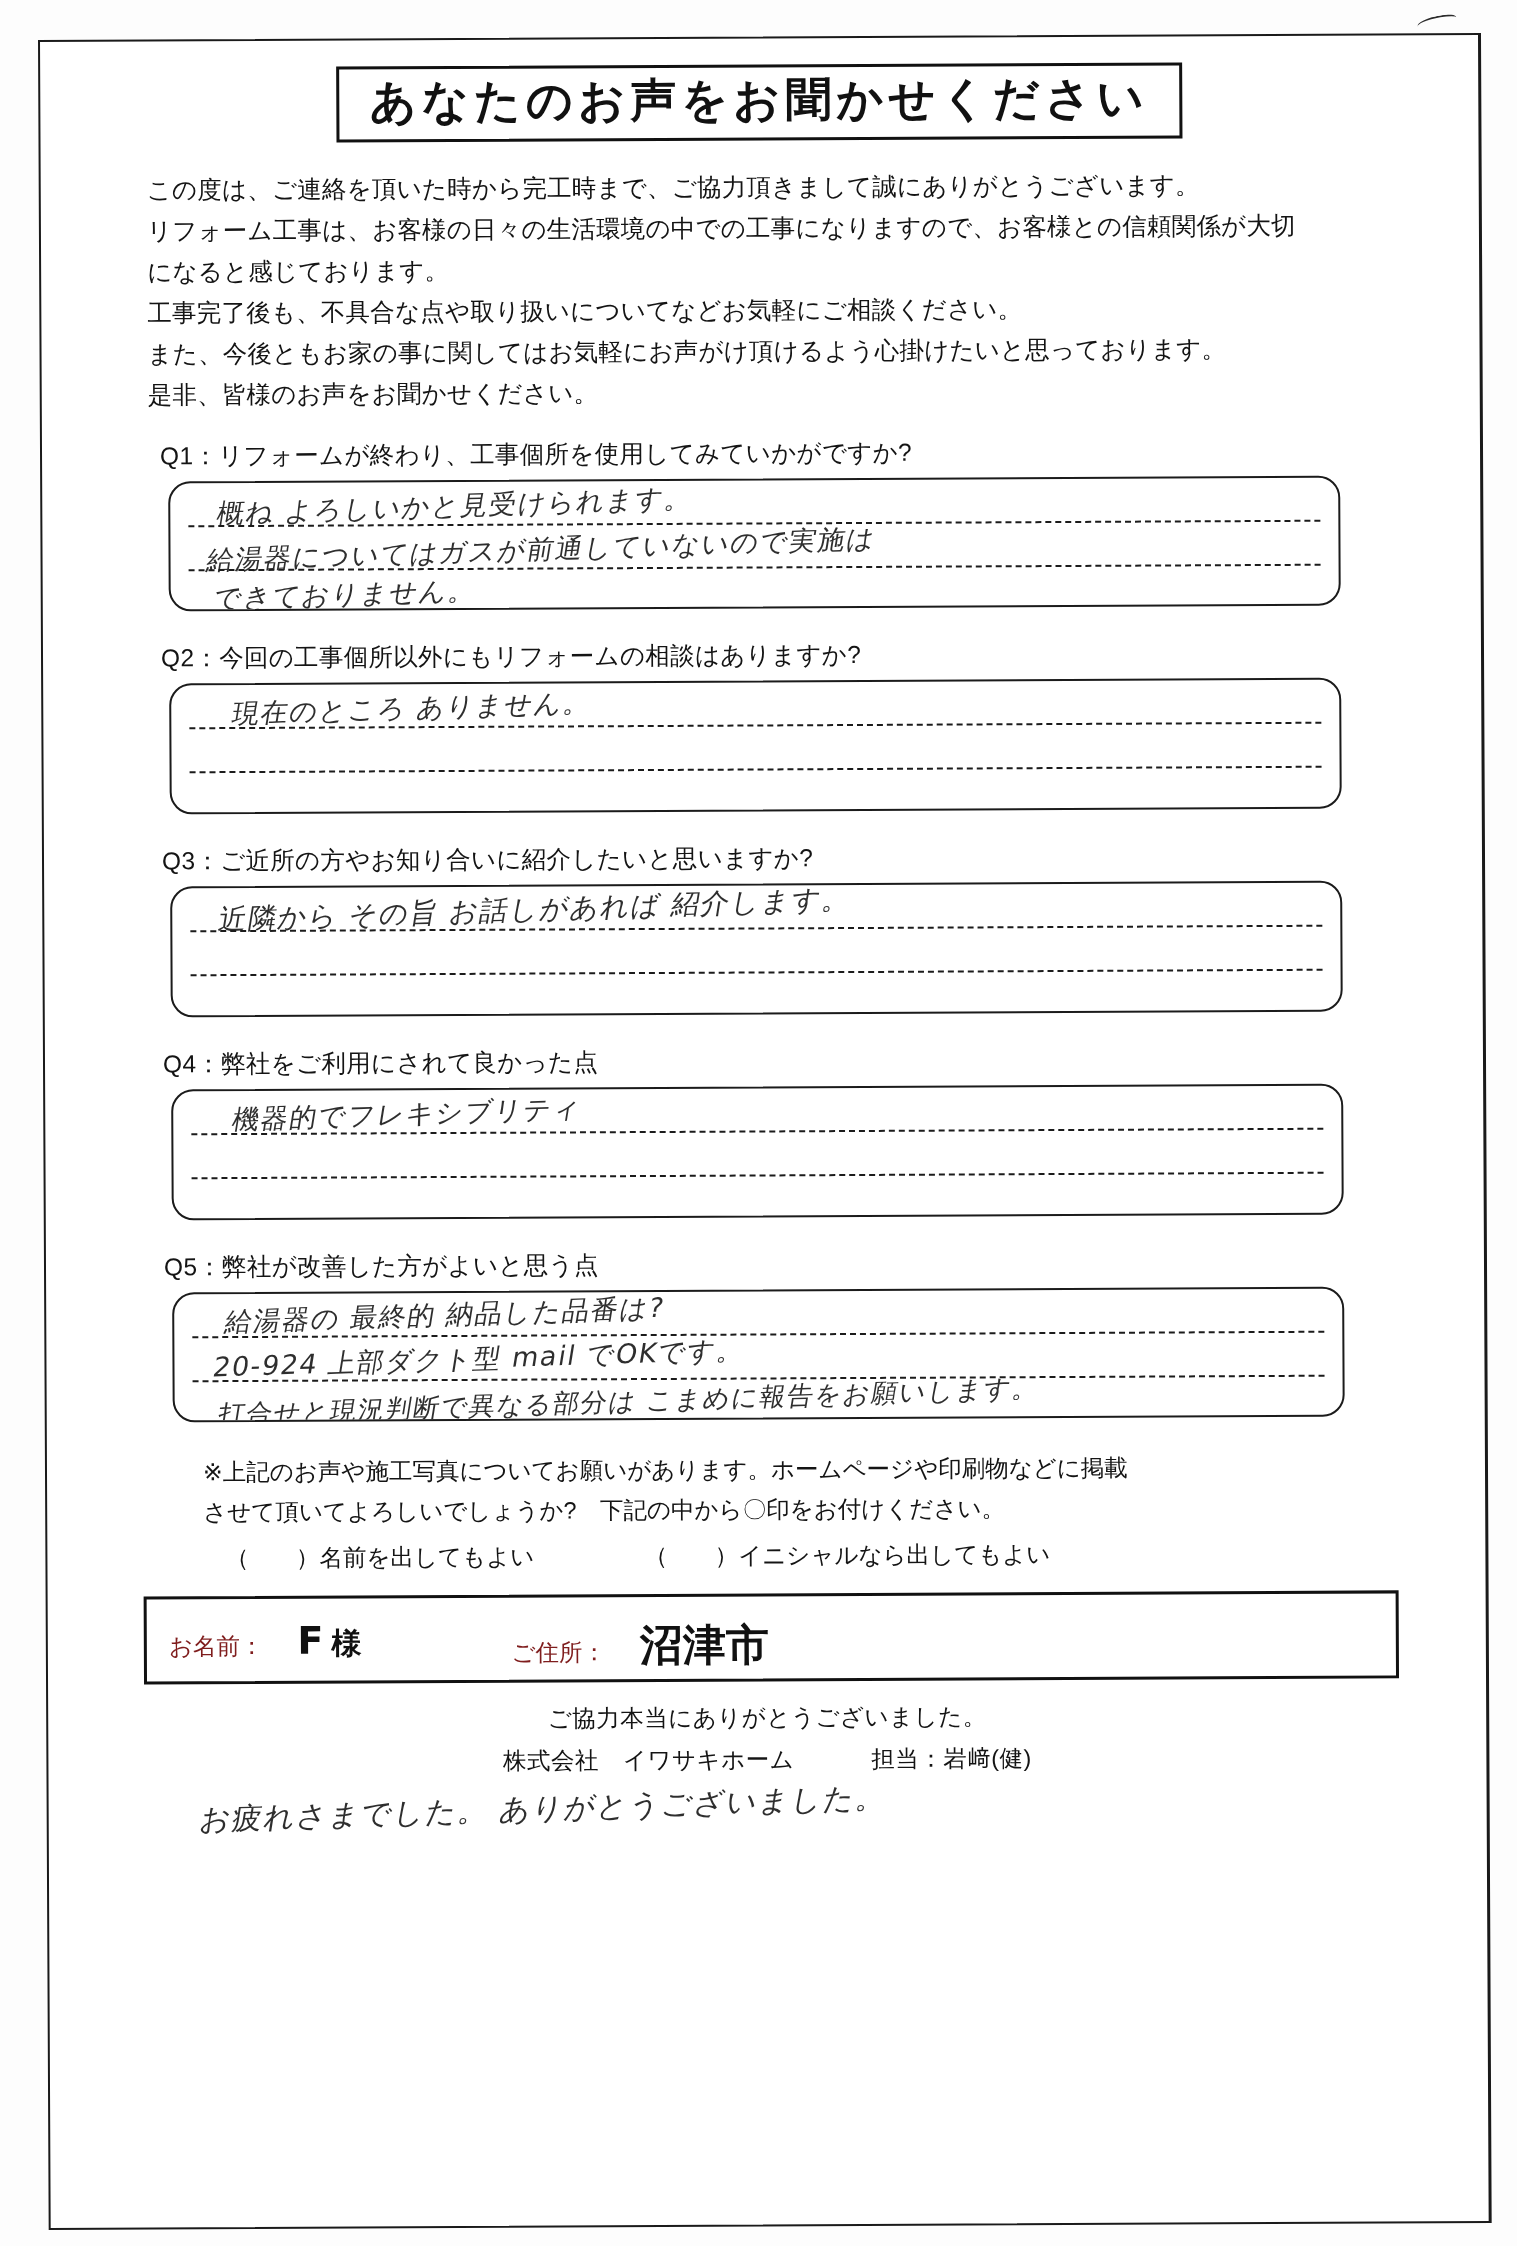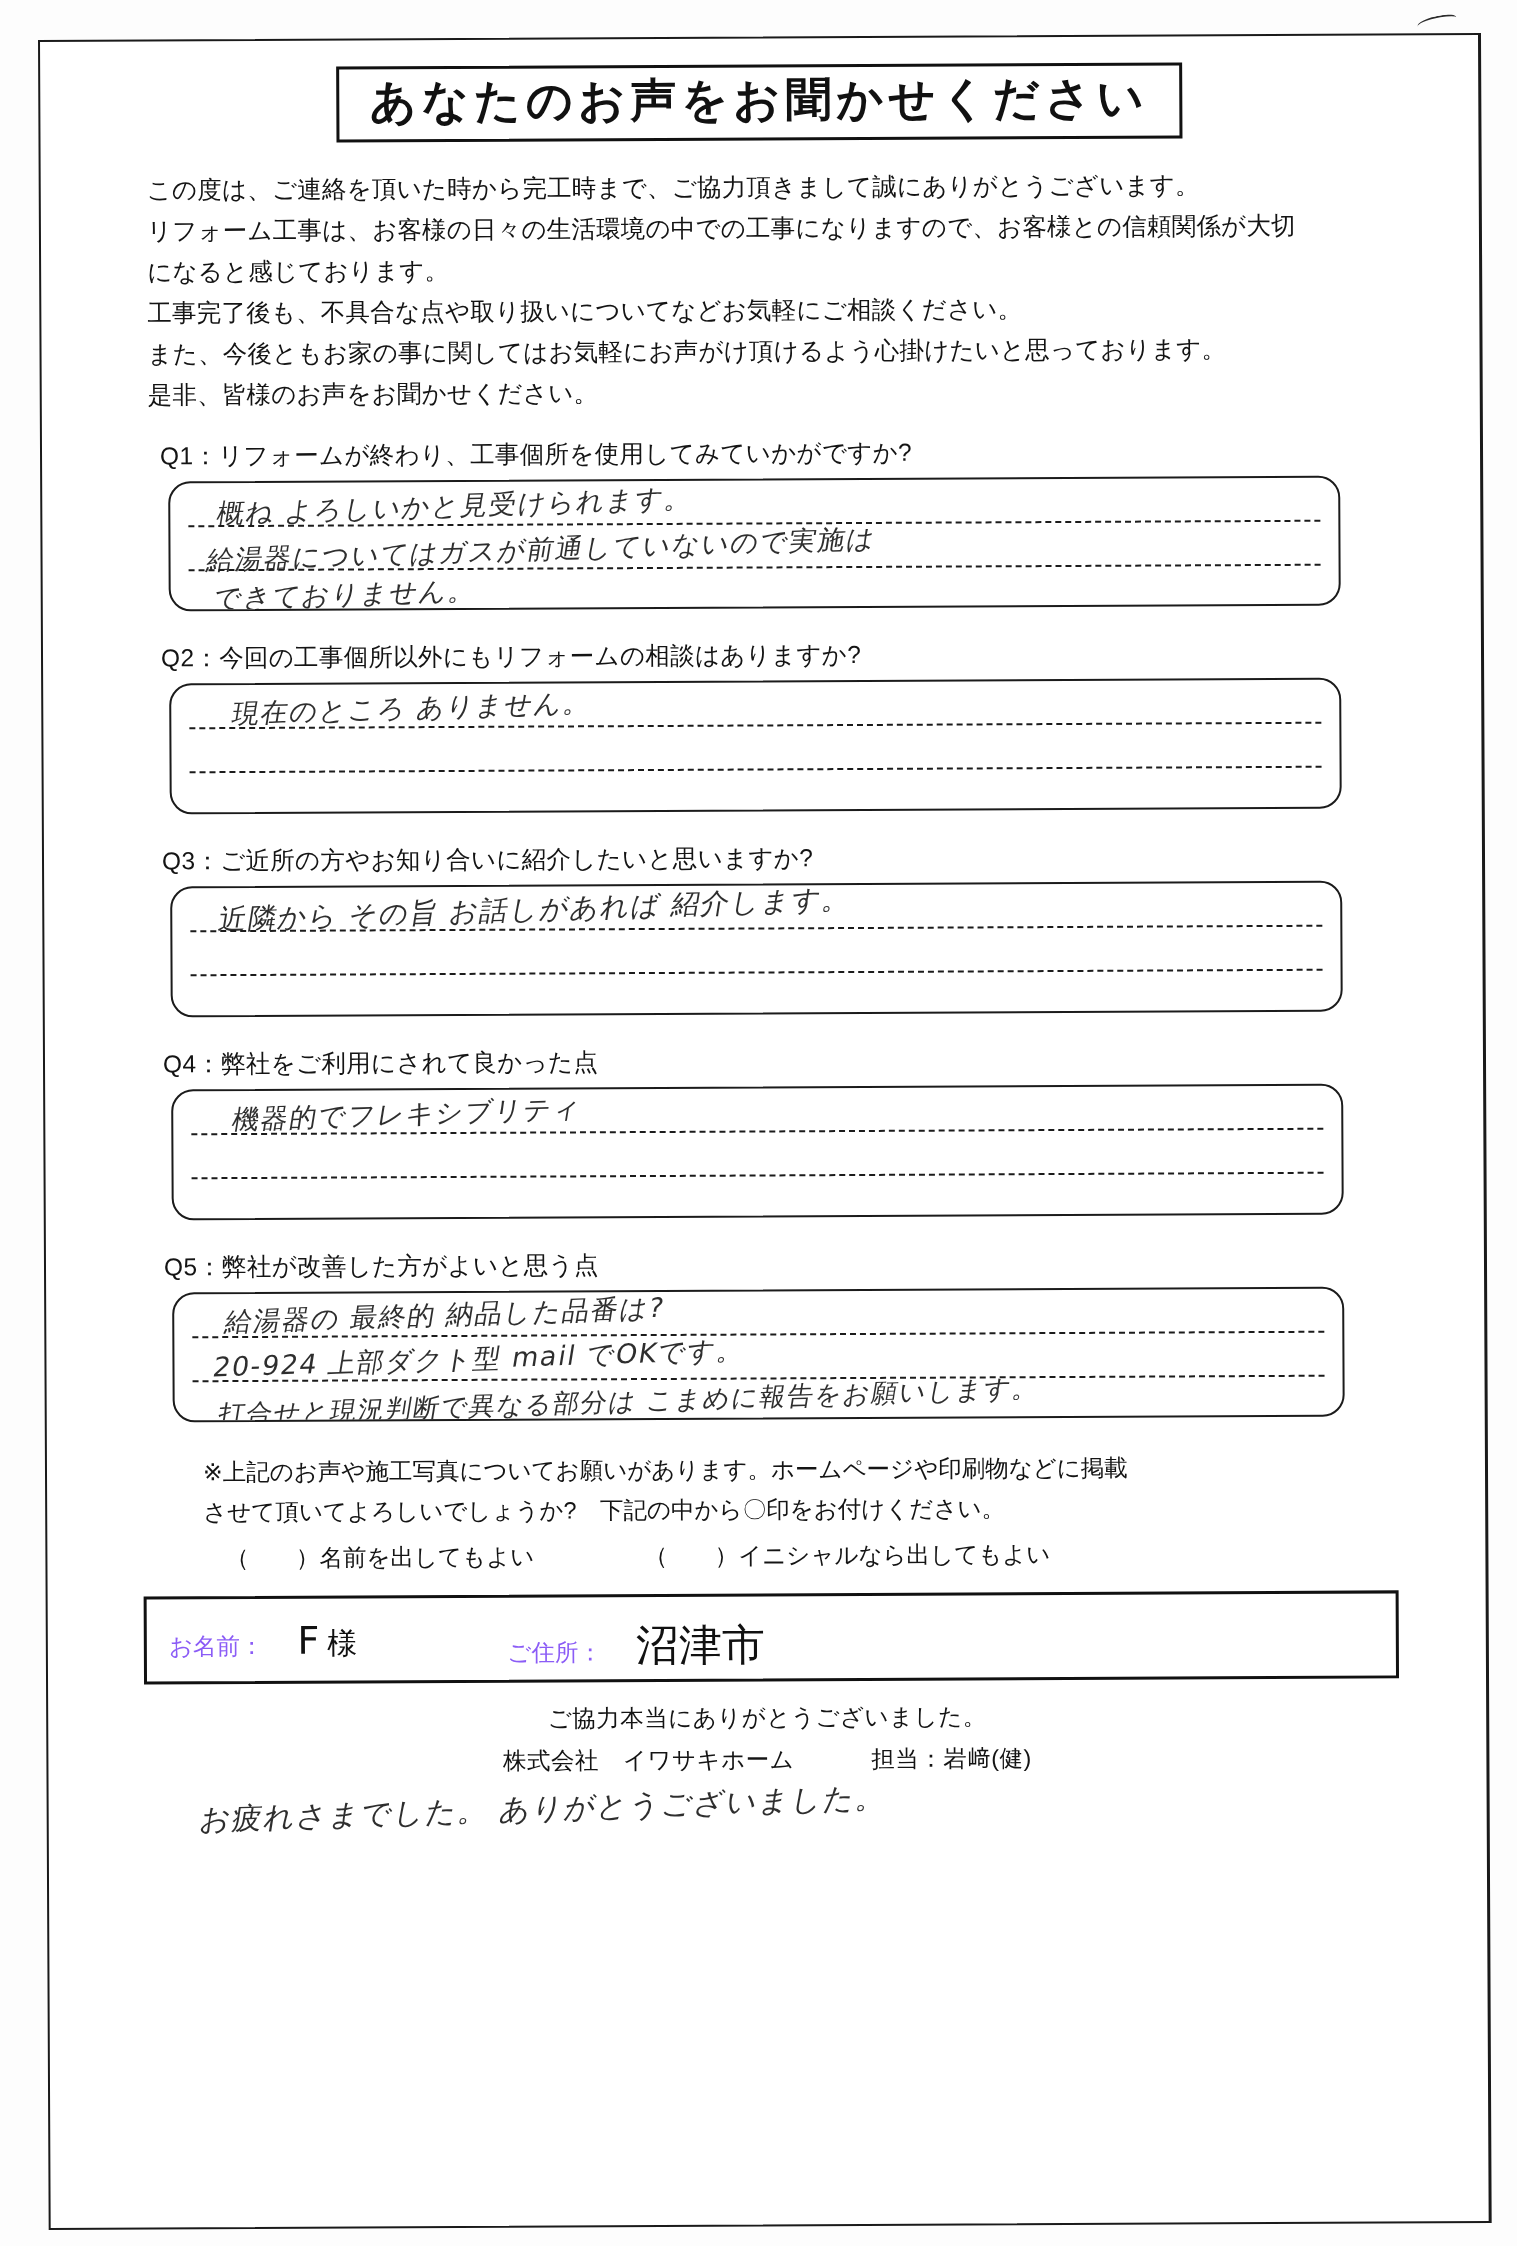--- a/index.html
+++ b/index.html
@@ -156,31 +156,32 @@
     align-items: center;
     position: relative;
   }
   .info-cell {
     display: flex;
     align-items: baseline;
     height: 100%;
   }
   .info-label {
     font-size: 23.5px;
-    color: #8b5cf6;
+    color: #7f1d1d;
     padding-top: 26px;
     white-space: nowrap;
   }
   .info-value {
     font-family: "DejaVu Sans", sans-serif;
     font-size: 38px;
     color: #111;
     padding-top: 20px;
     padding-left: 34px;
     white-space: nowrap;
+    font-weight: bold;
   }
   .info-value .sama { font-size: 30px; padding-left: 8px; }
 
   
   .footer {
     margin-top: 20px;
     text-align: center;
     color: #141414;
   }
   .footer-line1 {

